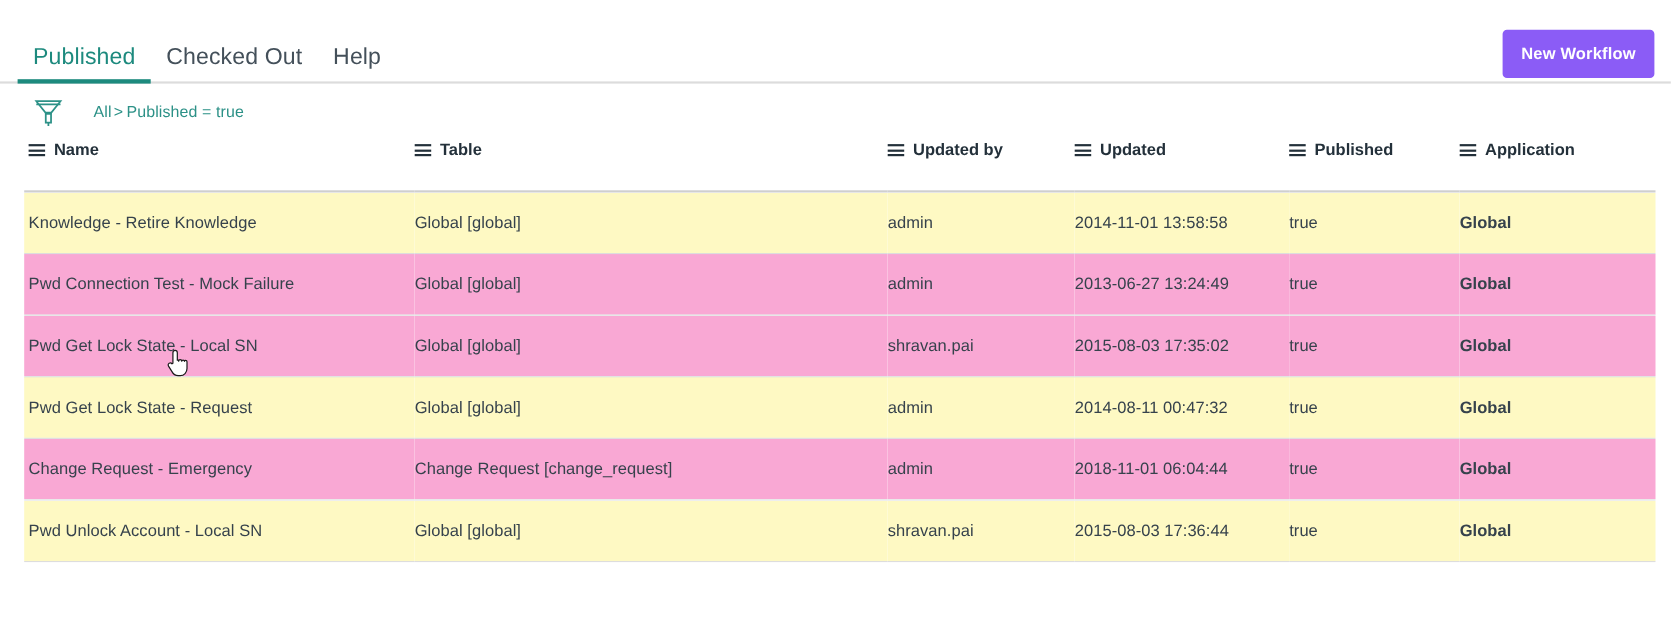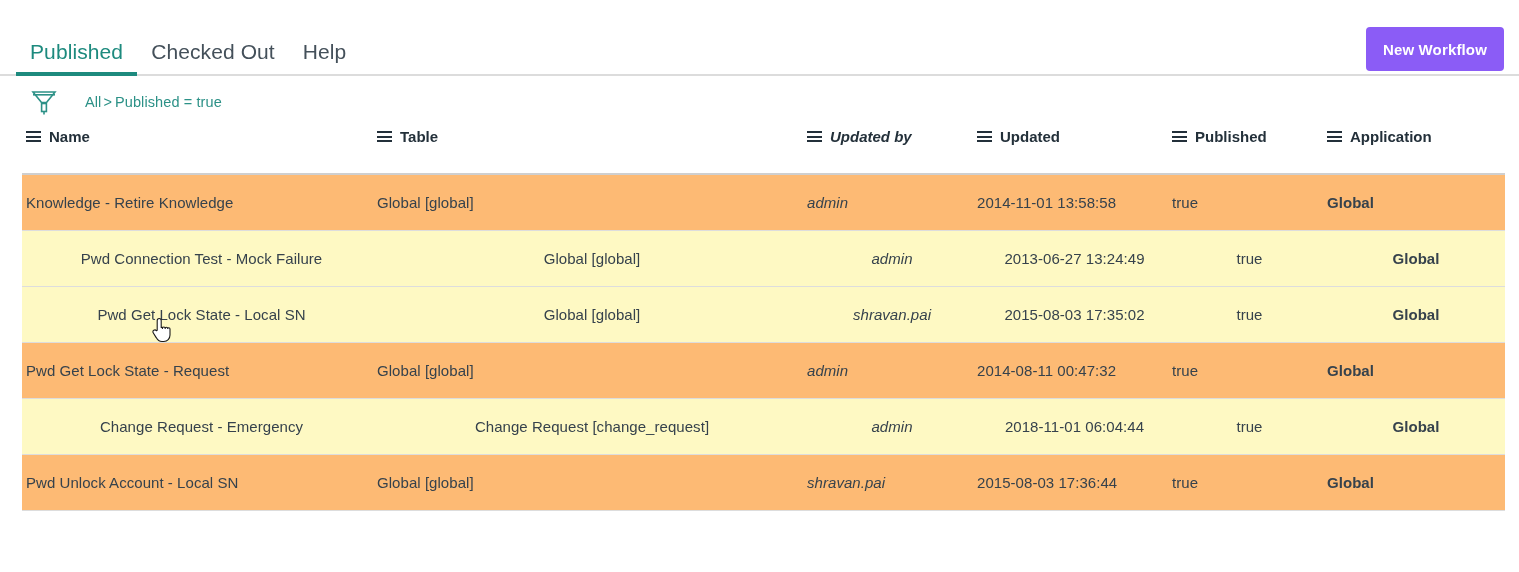--- a/index.html
+++ b/index.html
@@ -155,27 +155,27 @@
     font-size: 15px;
     color: #36424c;
     height: 56px;
     padding: 0;
     border-bottom: 1px solid #dddddd;
     white-space: nowrap;
     overflow: hidden;
     text-overflow: ellipsis;
     letter-spacing: 0.05px;
   }
-  table.grid tbody tr.odd td { background: #fdba74; }
-  table.grid tbody tr.even td { background: #fef9c3; text-align: center; }
+  table.grid tbody tr.odd td { background: #fef9c3; }
+  table.grid tbody tr.even td { background: #f9a8d4; }
   table.grid tbody tr.hover td { background: #f4f4f4; }
 
   .col-name       { width: 355px; padding-left: 4px !important; }
   .col-table      { width: 430px; }
-  .col-updatedby  { width: 170px; font-style: italic; }
+  .col-updatedby  { width: 170px; }
   .col-updated    { width: 195px; }
   .col-published  { width: 155px; }
   .col-application{ width: 178px; font-weight: bold; }
 
   thead th.col-name { padding-left: 4px !important; }
 
   
   .cursor-hand {
     position: absolute;
     left: 150px;

